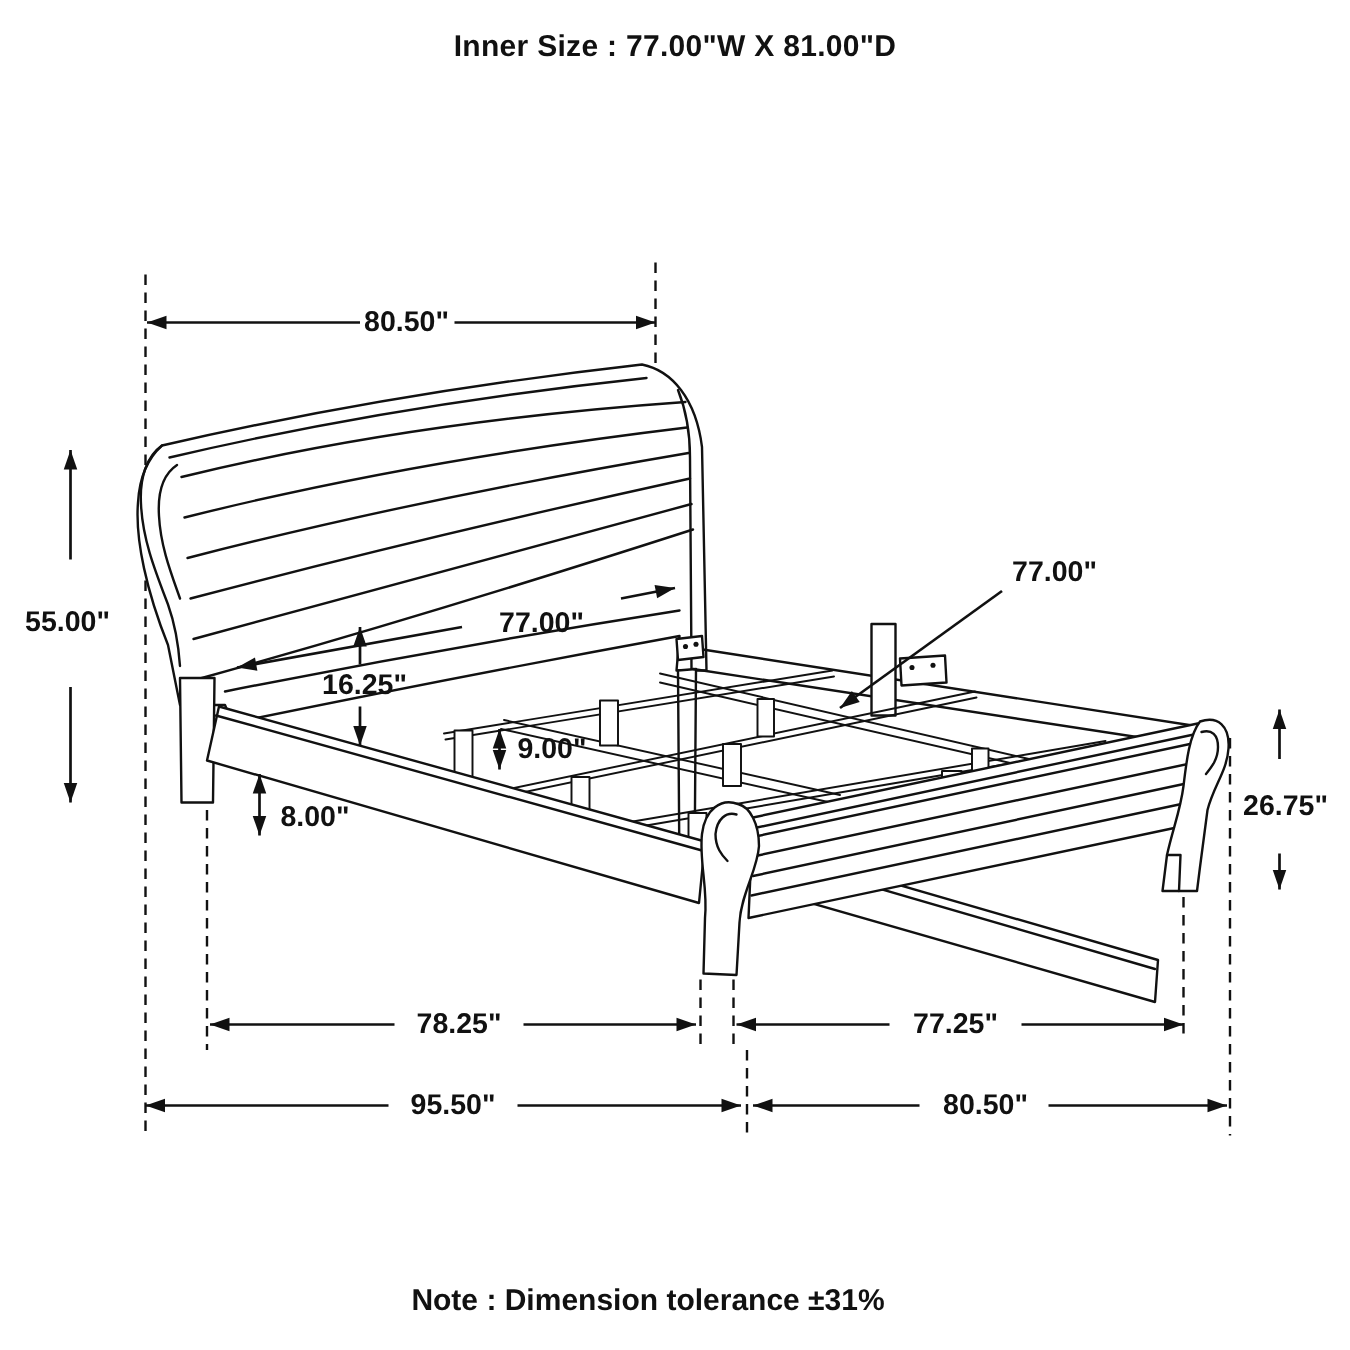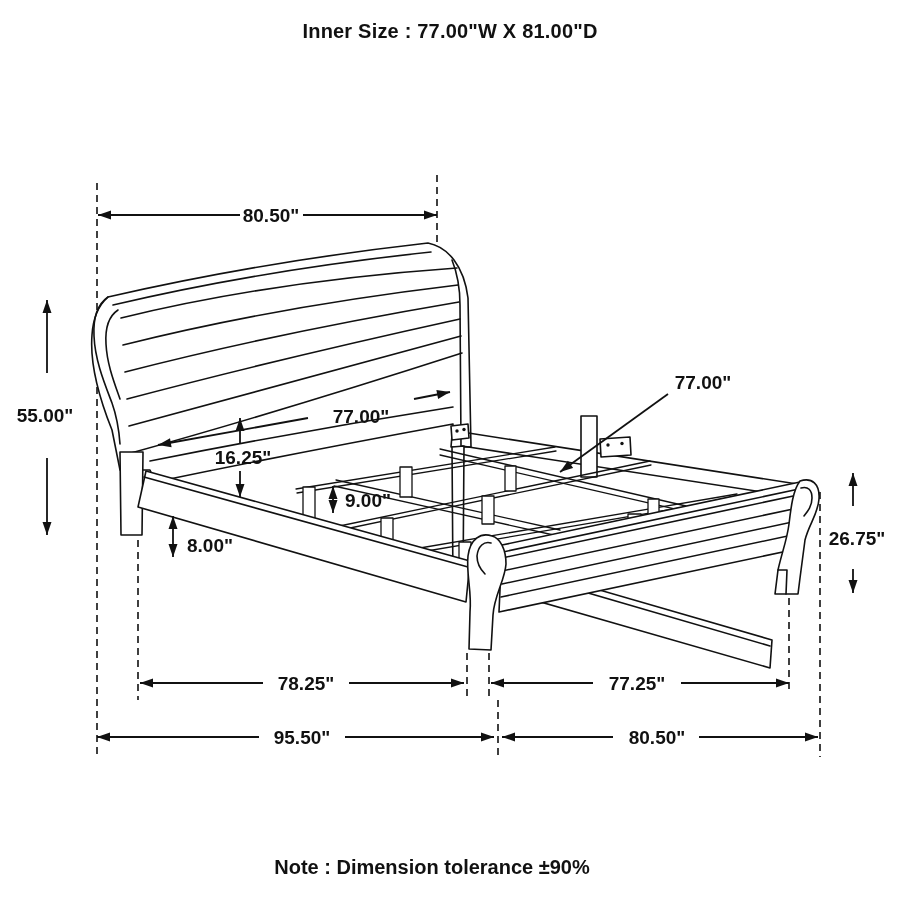--- a/index.html
+++ b/index.html
@@ -177,14 +177,14 @@
         <text class="dimtxt" x="302" y="737" dominant-baseline="central">95.50"</text>
       </g>
       <g>
         <line class="dim" x1="502" y1="737" x2="613" y2="737" marker-start="url(#mS)"></line>
         <line class="dim" x1="699" y1="737" x2="818" y2="737" marker-end="url(#mE)"></line>
         <text class="dimtxt" x="657" y="737" dominant-baseline="central">80.50"</text>
       </g>
     </g>
   </svg>
 
-  <div class="note-text">Note : Dimension tolerance ±90%</div>
+  <div class="note-text">Note : Dimension tolerance ±31%</div>
 </div>
 
 </body></html>

